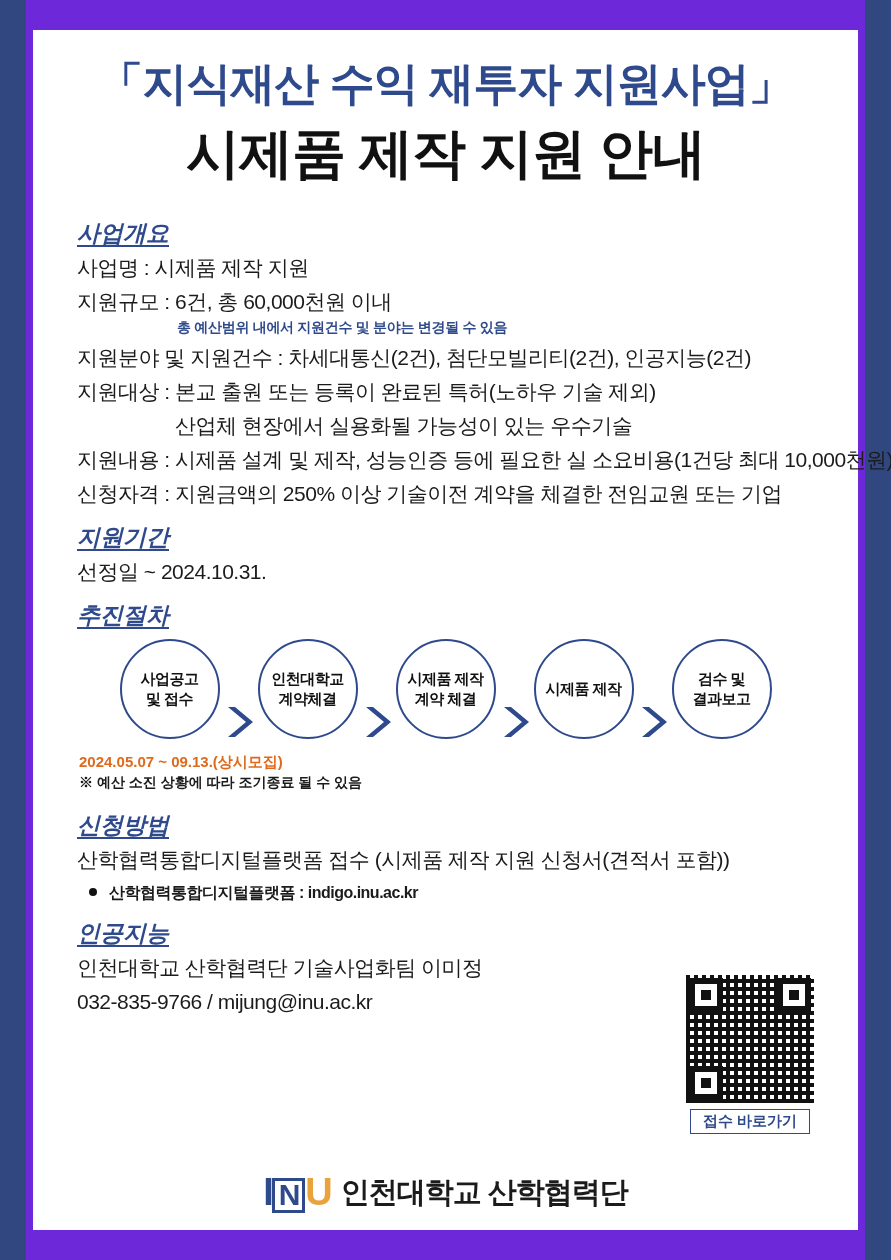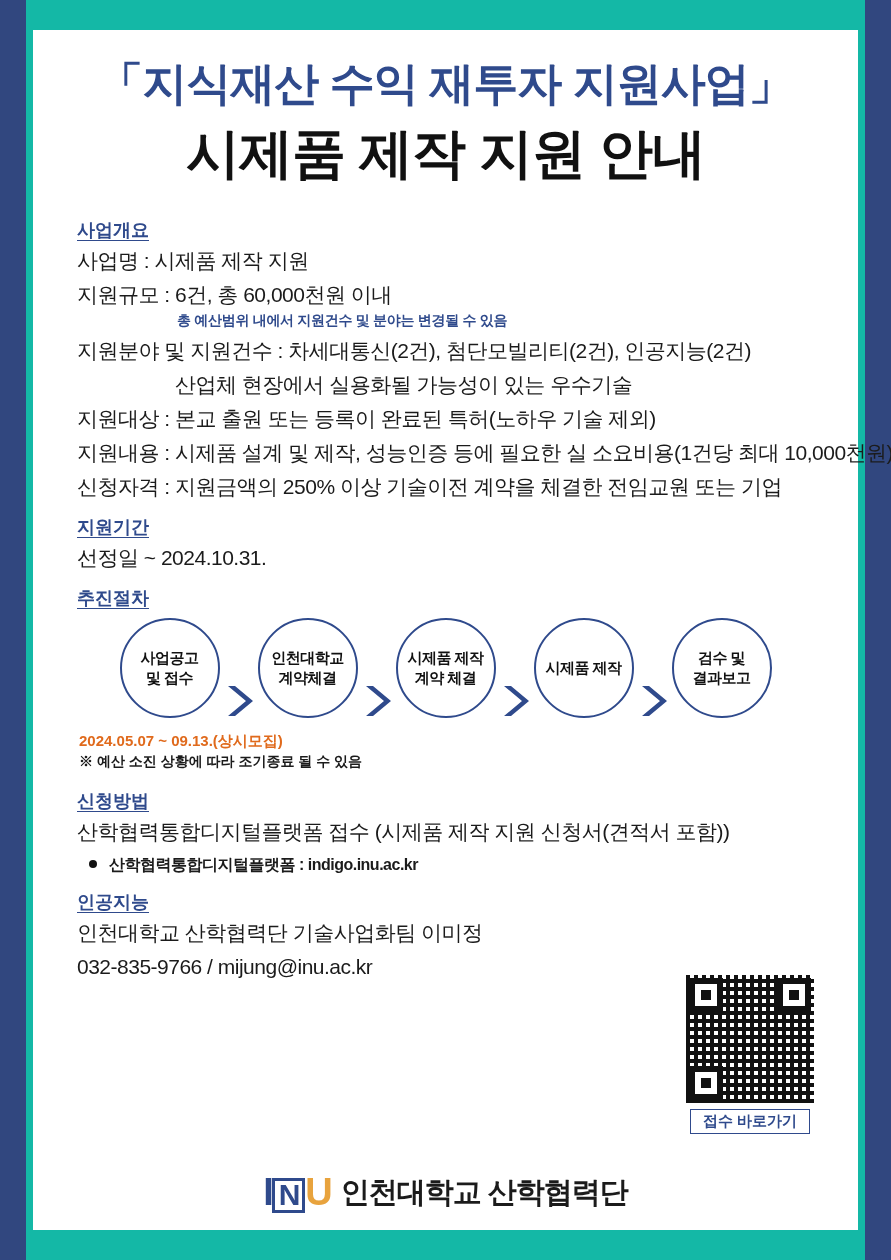--- a/index.html
+++ b/index.html
@@ -10,21 +10,21 @@
     width: 891px;
     height: 1260px;
     background: #eceef0;
     font-family: "Liberation Sans", sans-serif;
     overflow: hidden;
   }
   .poster {
     position: relative;
     width: 891px;
     height: 1260px;
-    background: #14b8a6;
+    background: #6d28d9;
     box-sizing: border-box;
   }
   .poster::before {
     content: "";
     position: absolute;
     left: 0; top: 0;
     width: 26px; height: 100%;
     background: #31477f;
   }
   .poster::after {
@@ -62,25 +62,26 @@
     font-weight: 800;
     letter-spacing: -1px;
     line-height: 1.3;
     margin-top: 6px;
     white-space: nowrap;
   }
 
   
   .sec-head {
     color: #2f4a8c;
-    font-size: 18px;
+    font-size: 23px;
     font-weight: 800;
     text-decoration: underline;
     text-underline-offset: 4px;
     margin: 12px 0 8px 10px;
+    font-style: italic;
   }
   .line {
     color: #1b1b1b;
     font-size: 21px;
     font-weight: 400;
     line-height: 1.0;
     margin: 0 0 13px 10px;
     letter-spacing: -0.5px;
     white-space: nowrap;
   }
@@ -241,22 +242,22 @@
       <div class="title-1">「지식재산 수익 재투자 지원사업」</div>
       <div class="title-2">시제품 제작 지원 안내</div>
     </div>
 
     <div class="block-overview">
       <div class="sec-head">사업개요</div>
       <div class="line">사업명 : 시제품 제작 지원</div>
       <div class="line">지원규모 : 6건, 총 60,000천원 이내</div>
       <div class="note-small">총 예산범위 내에서 지원건수 및 분야는 변경될 수 있음</div>
       <div class="line">지원분야 및 지원건수 : 차세대통신(2건), 첨단모빌리티(2건), 인공지능(2건)</div>
+      <div class="line">지원대상 : 본교 출원 또는 등록이 완료된 특허(노하우 기술 제외)</div>
       <div class="line indent">산업체 현장에서 실용화될 가능성이 있는 우수기술</div>
-      <div class="line">지원대상 : 본교 출원 또는 등록이 완료된 특허(노하우 기술 제외)</div>
       <div class="line">지원내용 :  시제품 설계 및 제작, 성능인증 등에 필요한 실 소요비용(1건당 최대 10,000천원)</div>
       <div class="line">신청자격 : 지원금액의 250% 이상 기술이전 계약을 체결한 전임교원 또는 기업</div>
     </div>
 
     <div class="block-period">
       <div class="sec-head">지원기간</div>
       <div class="line">선정일 ~ 2024.10.31.</div>
     </div>
 
     <div class="block-process">

